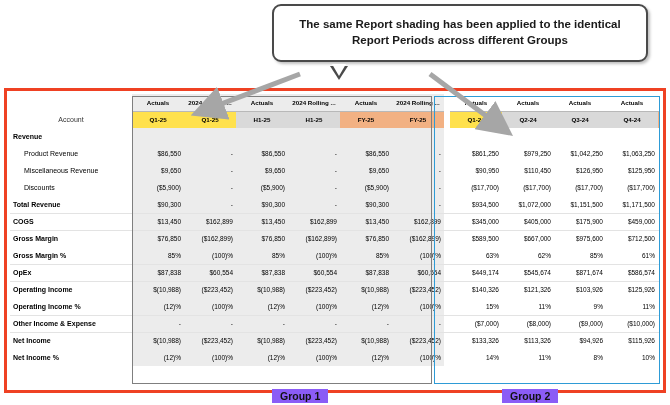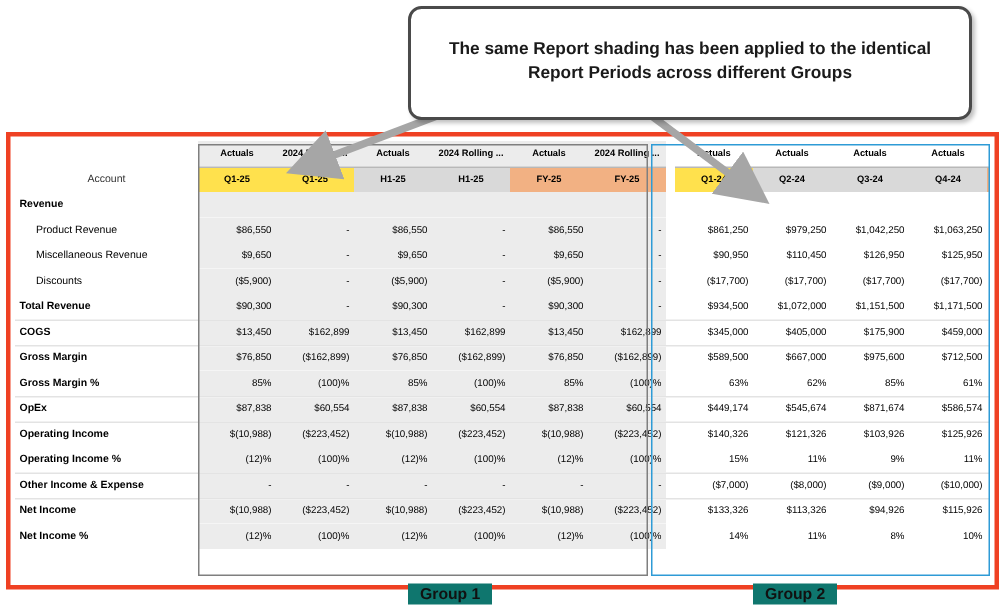--- a/index.html
+++ b/index.html
@@ -22,21 +22,21 @@
     left: 4px; top: 88px;
     width: 662px; height: 305px;
     border: 3px solid #ef4123;
     background: #ffffff;
   }
 
   
   .callout {
     position: absolute;
     left: 272px; top: 4px;
-    width: 376px; height: 76px;
+    width: 376px; height: 58px;
     background: #ffffff;
     border: 2px solid #4a4a4a;
     border-radius: 9px;
     box-shadow: 2px 2px 3px rgba(0,0,0,0.25);
     display: flex;
     align-items: center;
     justify-content: center;
     padding: 16px 10px;
     z-index: 30;
   }
@@ -154,21 +154,21 @@
   }
   .grp-box.g2 {
     left: 434px; top: 96px; width: 226px; height: 288px;
     border-color: #2e9bd6;
   }
 
   
   .grp-label {
     position: absolute;
     bottom: 2px;
-    background: #0f766e;
+    background: #8b5cf6;
     font-size: 10.5px;
     font-weight: bold;
     color: #111;
     padding: 1px 8px;
     z-index: 40;
   }
   .grp-label.l1 { left: 272px; }
   .grp-label.l2 { left: 502px; }
 
   .spacer-col { background: #ffffff; }

